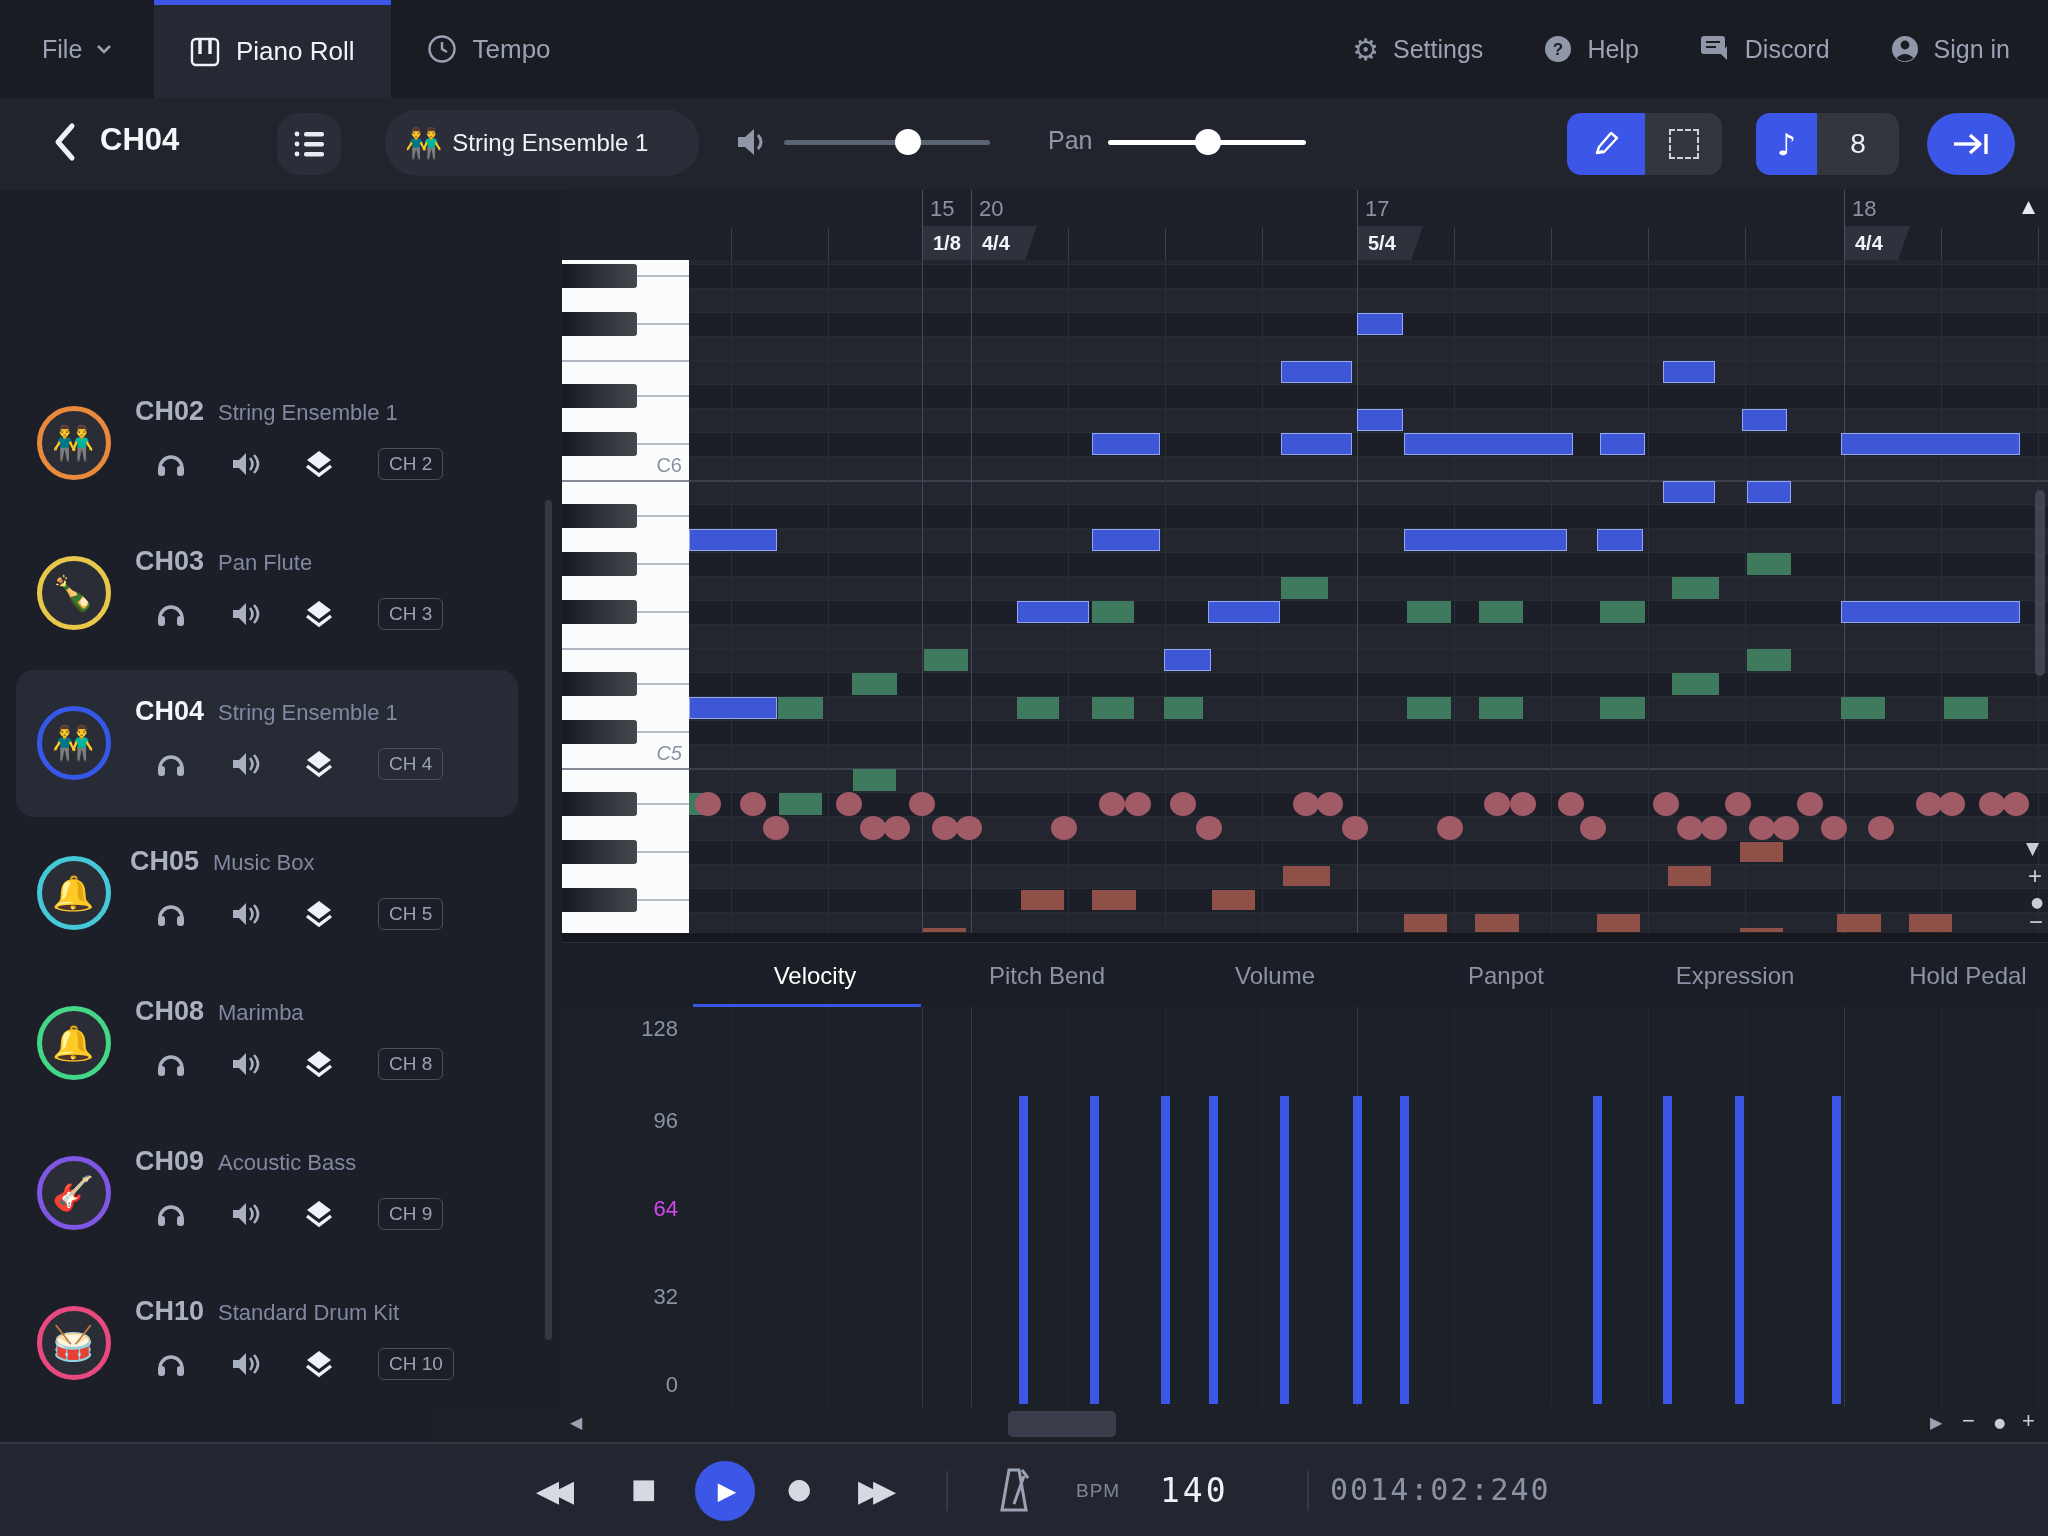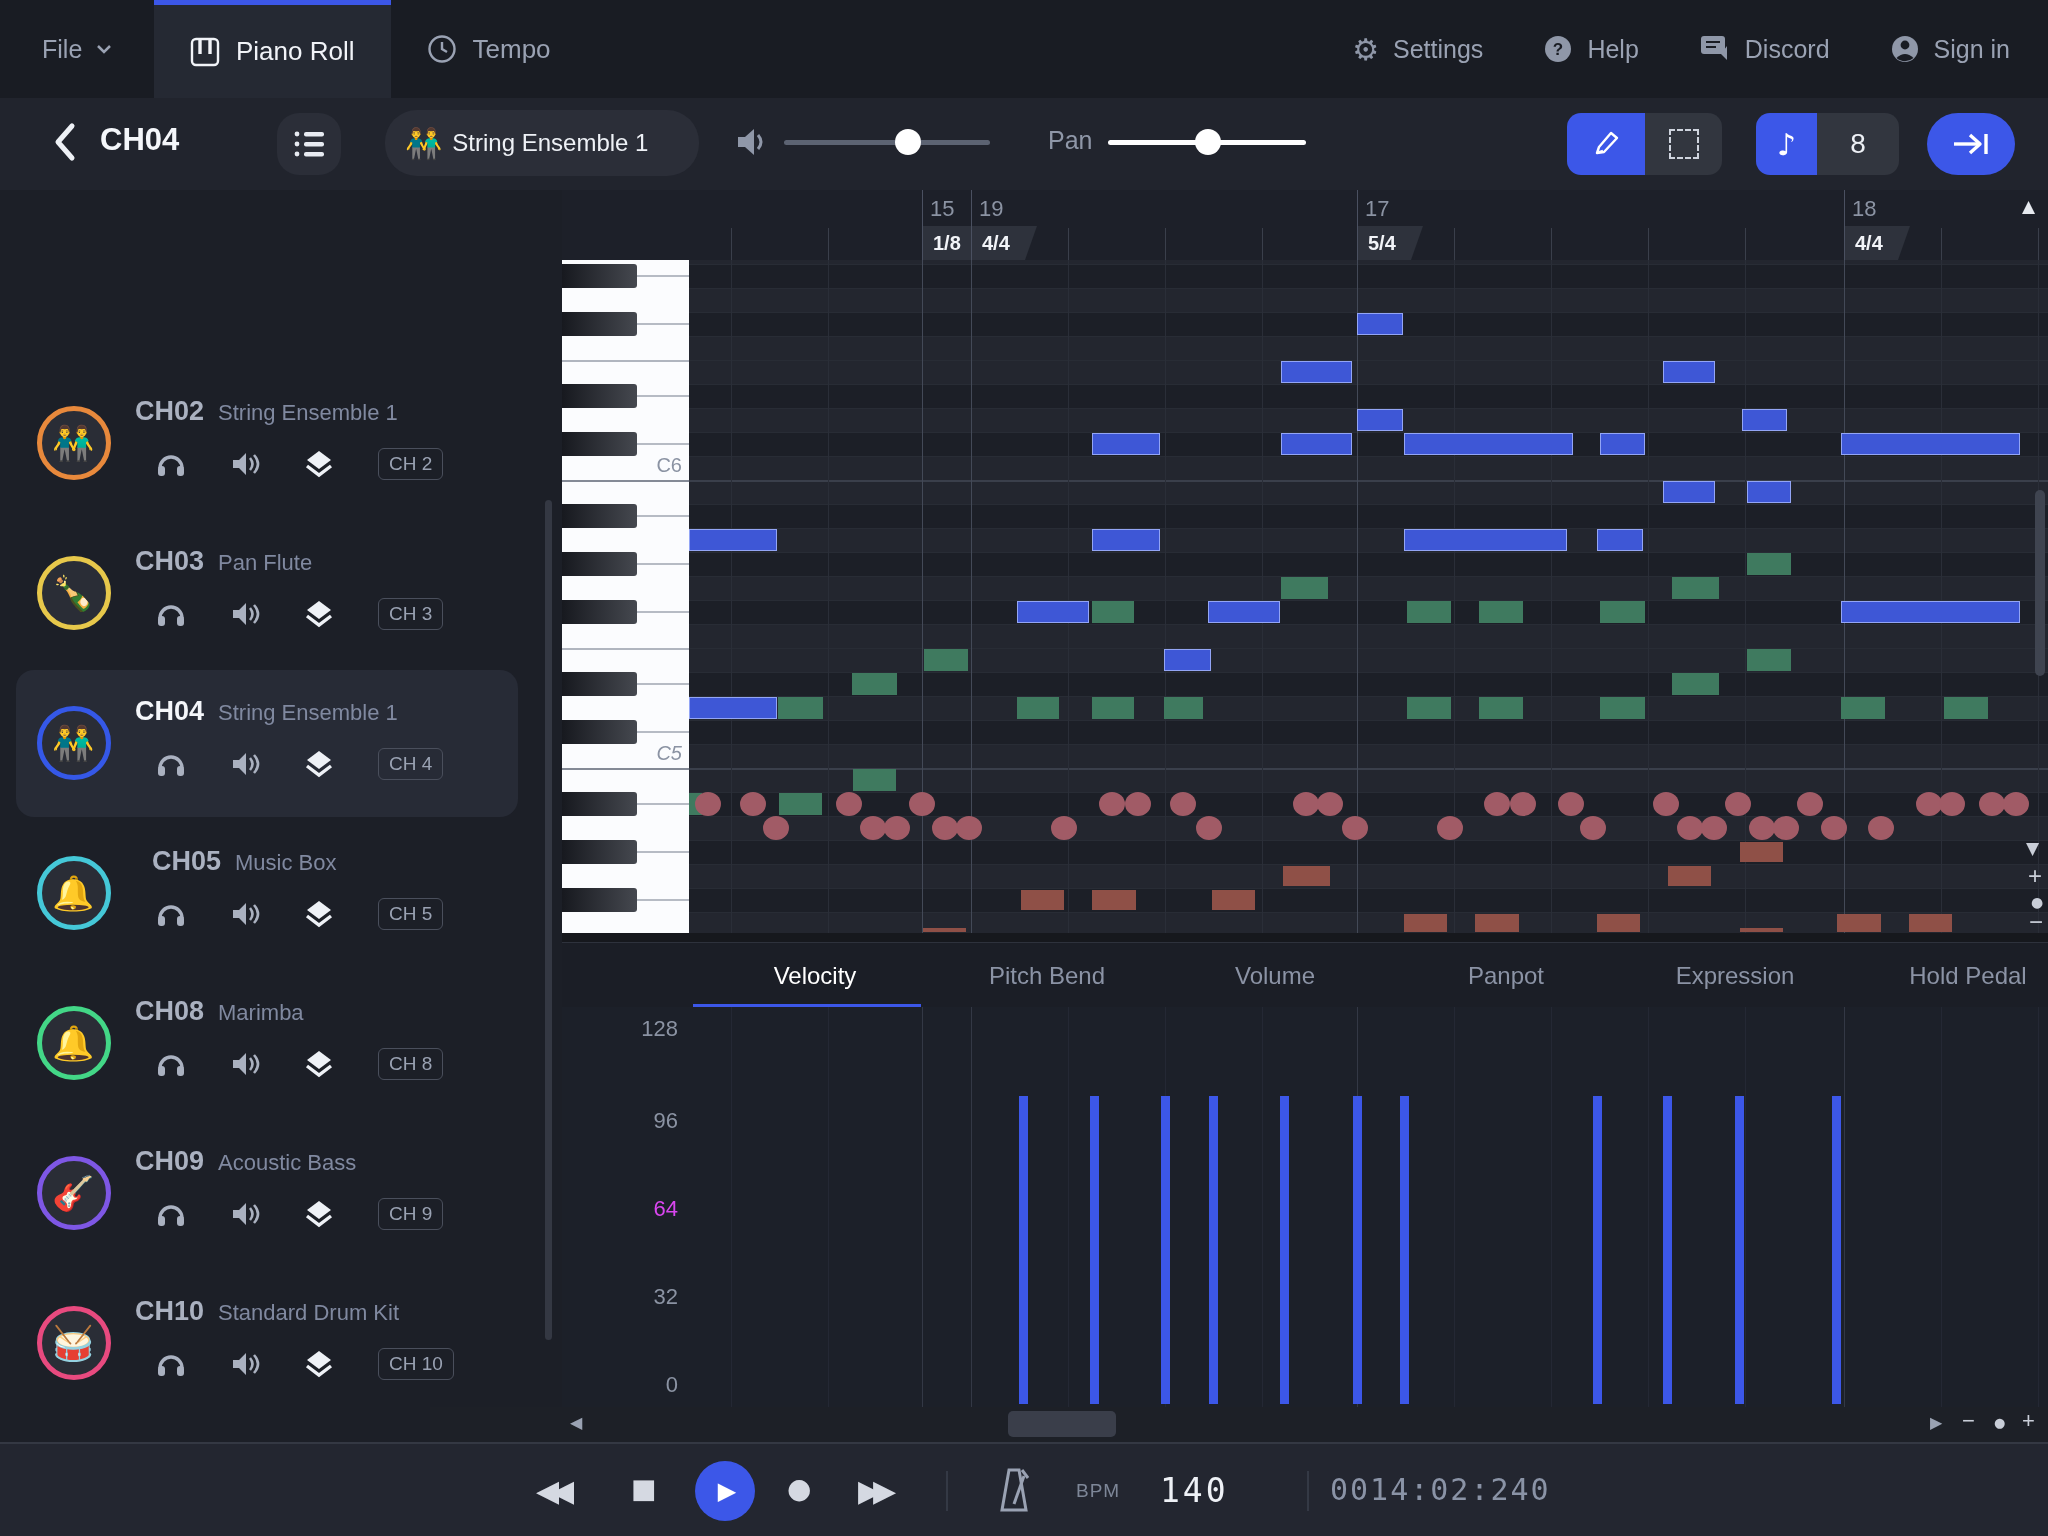--- a/index.html
+++ b/index.html
@@ -250,21 +250,21 @@
               <polyline points="3,17 15,26 27,17" fill="none" stroke="#eef1f6" stroke-width="3.4"></polyline>
             </svg>
           </div>
           <div class="badge">CH 4</div>
         </div>
       </div>
       <div class="abs" style="left: 16px; top: 630px; width: 502px; height: 147px; border-radius: 18px;">
         <div class="abs" style="left: 21px; top: 36px; width: 64px; height: 64px; border-radius: 50%; background: rgb(42, 45, 54); border: 5px solid rgb(69, 200, 216); display: flex; align-items: center; justify-content: center;">
           <span style="font-size:34px;">🔔</span>
         </div>
-        <div class="abs" style="left: 136px; top: 26px; white-space: nowrap;"><span class="track-title">CH05</span><span class="track-instr">Music Box</span></div>
+        <div class="abs" style="left: 114px; top: 26px; white-space: nowrap;"><span class="track-title">CH05</span><span class="track-instr">Music Box</span></div>
         <div class="abs" style="left: 140px; top: 72px; width: 340px; height: 44px; display: flex; align-items: center; gap: 44px;">
           <div>
             <svg width="30" height="28" viewBox="0 0 30 28">
               <path d="M4 18 a11 11 0 0 1 22 0" fill="none" stroke="#aab1c0" stroke-width="3.4"></path>
               <rect x="2" y="16" width="7" height="10" rx="3" fill="#aab1c0"></rect>
               <rect x="21" y="16" width="7" height="10" rx="3" fill="#aab1c0"></rect>
             </svg>
           </div>
           <div>
             <svg width="30" height="28" viewBox="0 0 30 28">
@@ -382,21 +382,21 @@
       <div class="abs" style="left: 892px; top: 38px; width: 1px; height: 32px; background: rgb(58, 63, 75);"></div>
       <div class="abs" style="left: 989px; top: 38px; width: 1px; height: 32px; background: rgb(58, 63, 75);"></div>
       <div class="abs" style="left: 1086px; top: 38px; width: 1px; height: 32px; background: rgb(58, 63, 75);"></div>
       <div class="abs" style="left: 1183px; top: 38px; width: 1px; height: 32px; background: rgb(58, 63, 75);"></div>
       <div class="abs" style="left: 1379px; top: 38px; width: 1px; height: 32px; background: rgb(58, 63, 75);"></div>
       <div class="abs" style="left: 1476px; top: 38px; width: 1px; height: 32px; background: rgb(58, 63, 75);"></div>
       <div class="abs" style="left: 360px; top: 0px; width: 1px; height: 70px; background: rgb(74, 80, 96);"></div>
       <div class="abs" style="left: 368px; top: 6px; font-size: 22px; color: rgb(139, 147, 163);">15</div>
       <div class="sig-tag" style="left: 361px; width: 65px;">1/8</div>
       <div class="abs" style="left: 409px; top: 0px; width: 1px; height: 70px; background: rgb(74, 80, 96);"></div>
-      <div class="abs" style="left: 417px; top: 6px; font-size: 22px; color: rgb(139, 147, 163);">19</div>
+      <div class="abs" style="left: 417px; top: 6px; font-size: 22px; color: rgb(139, 147, 163);">20</div>
       <div class="sig-tag" style="left: 410px; width: 65px;">4/4</div>
       <div class="abs" style="left: 795px; top: 0px; width: 1px; height: 70px; background: rgb(74, 80, 96);"></div>
       <div class="abs" style="left: 803px; top: 6px; font-size: 22px; color: rgb(139, 147, 163);">17</div>
       <div class="sig-tag" style="left: 796px; width: 65px;">5/4</div>
       <div class="abs" style="left: 1282px; top: 0px; width: 1px; height: 70px; background: rgb(74, 80, 96);"></div>
       <div class="abs" style="left: 1290px; top: 6px; font-size: 22px; color: rgb(139, 147, 163);">18</div>
       <div class="sig-tag" style="left: 1283px; width: 65px;">4/4</div>
     </div>
 
   <div id="keys" class="abs">

